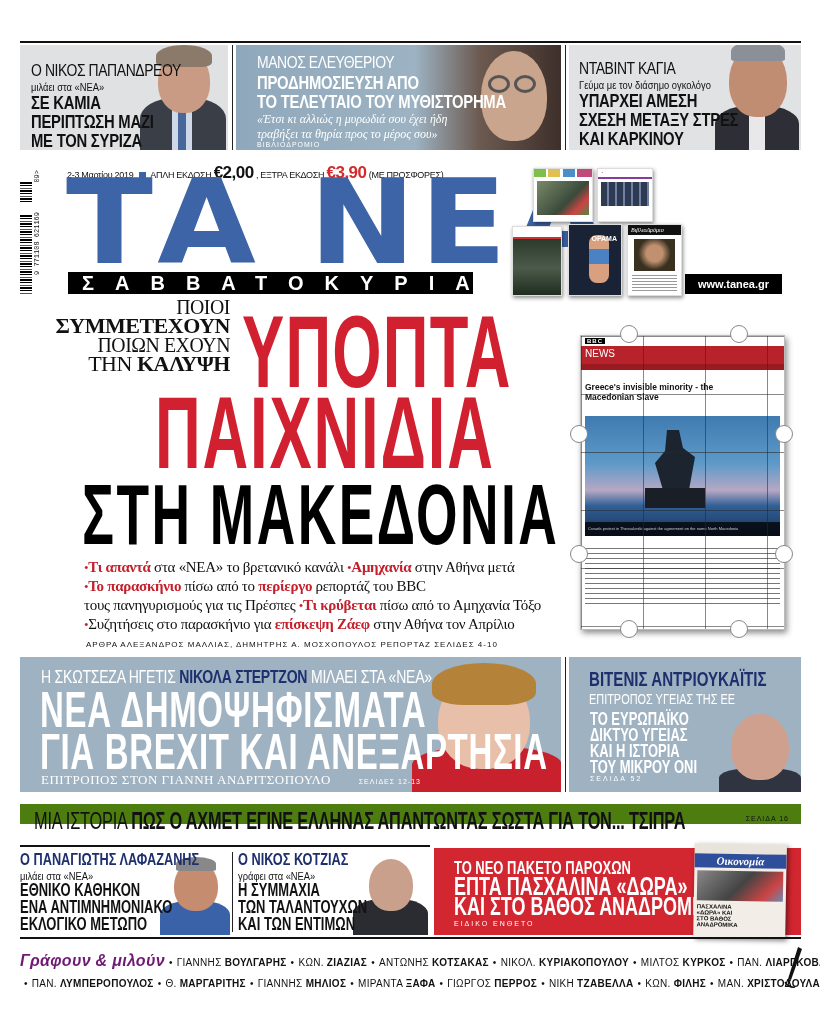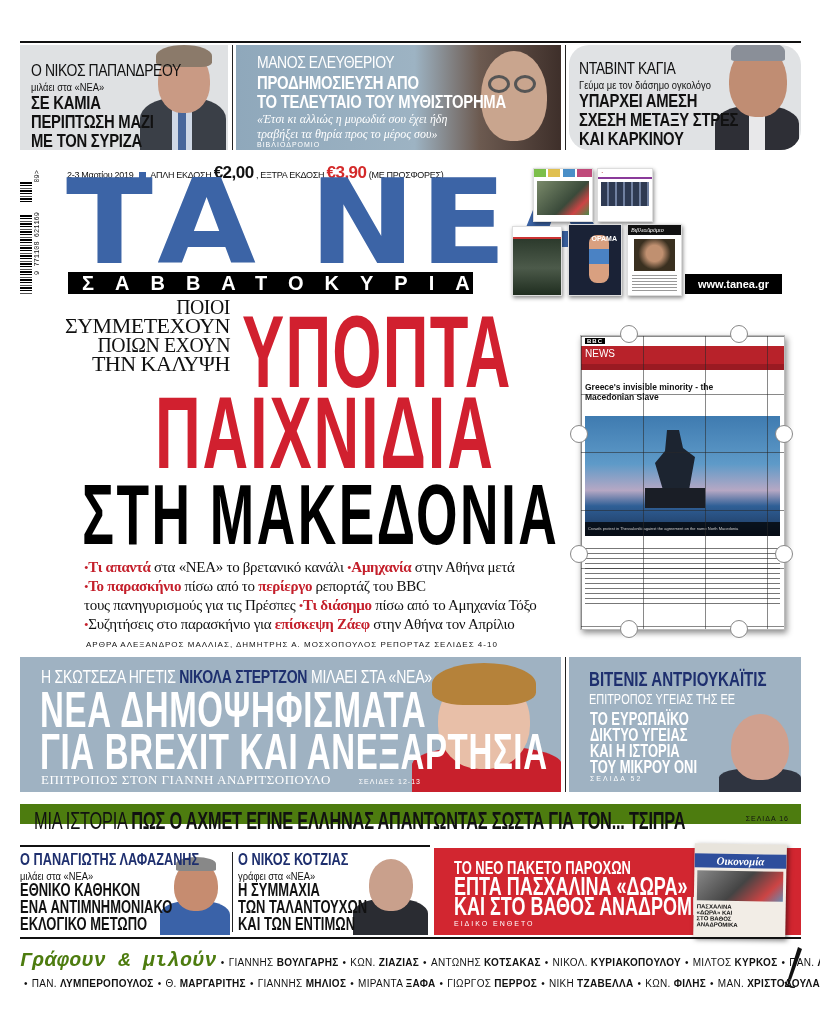--- a/index.html
+++ b/index.html
@@ -6,21 +6,21 @@
   html, body { width: 820px; height: 1021px; background: #ffffff; overflow: hidden; }
   body { position: relative; font-family: "Liberation Sans", sans-serif; color: #111; }
 
   .abs { position: absolute; }
 
   
   .top-rule { left: 20px; top: 41px; width: 781px; height: 2px; background: #111; }
   .teaser { top: 45px; height: 105px; overflow: hidden; }
   .teaser-1 { left: 20px; width: 208px; background: #dfe1e3; }
   .teaser-2 { left: 236px; width: 325px; background: linear-gradient(90deg, #8fa8bb 0%, #9db3c3 55%, #6c5a50 75%, #3e2f2a 100%); }
-  .teaser-3 { left: 569px; width: 232px; background: #e0e2e4; border-radius: 20px; }
+  .teaser-3 { left: 569px; width: 232px; background: #e0e2e4; }
   .vsep { width: 1px; background: #222; }
   .teaser .kicker { font-size: 17px; color: #111; letter-spacing: -0.5px; transform: scaleX(0.82); transform-origin: left; white-space: nowrap; }
   .teaser .sub { font-size: 11px; color: #111; transform: scaleX(0.85); transform-origin: left; white-space: nowrap; }
   .teaser .head { font-size: 19px; font-weight: bold; line-height: 19px; letter-spacing: -0.3px; transform: scaleX(0.78); transform-origin: left; white-space: nowrap; }
   .teaser-2 .kicker, .teaser-2 .head { color: #fff; }
   .teaser-2 .quote { font-family: "Liberation Serif", serif; font-style: italic; font-size: 13px; color: #fff; line-height: 15px; transform: scaleX(0.92); transform-origin: left; white-space: nowrap; }
   .teaser-2 .tag { font-size: 7px; color: #fff; letter-spacing: 1px; }
 
   .portrait { position: absolute; bottom: 0; }
   .portrait .face { position: absolute; border-radius: 50% 50% 45% 45%; }
@@ -38,21 +38,21 @@
 
   .logo { left: 66px; top: 172px; color: #3c64a6; font-weight: bold; font-size: 118px; line-height: 100px; letter-spacing: 4px; transform: scaleX(1.08); transform-origin: left; font-family: "DejaVu Sans", sans-serif; }
   .logo-band { left: 68px; top: 272px; width: 405px; height: 22px; background: #000; color: #fff; font-size: 20px; font-weight: bold; letter-spacing: 21px; padding-left: 14px; line-height: 22px; white-space: nowrap; }
 
   .supplement { position: absolute; background: #fff; box-shadow: 1px 2px 4px rgba(0,0,0,0.45); overflow: hidden; border: 1px solid #ddd; }
   .site-band { left: 685px; top: 274px; width: 97px; height: 20px; background: #000; color: #fff; font-size: 11px; font-weight: bold; line-height: 20px; text-align: center; }
 
   
   .deck { left: 30px; top: 297px; width: 200px; text-align: right; font-family: "Liberation Serif", serif; font-size: 22px; line-height: 19px; letter-spacing: -0.5px; }
   .deck .l1, .deck .l3 { transform: scaleX(0.9); transform-origin: right; }
-  .deck b { font-weight: normal; }
+  .deck b { font-weight: bold; }
 
   .hl-red { color: #d1202f; font-weight: bold; font-family: "Liberation Sans", sans-serif; line-height: 82px; transform: scaleX(0.62); transform-origin: left top; white-space: nowrap; }
   .hl-1 { left: 242px; top: 311px; font-size: 102px; letter-spacing: 2px; }
   .hl-2 { left: 155px; top: 392px; font-size: 102px; letter-spacing: 3px; }
   .hl-3 { left: 82px; top: 478px; font-size: 86px; color: #000; font-weight: bold; line-height: 72px; transform: scaleX(0.62); transform-origin: left top; white-space: nowrap; letter-spacing: 4px; }
 
   .bullets { left: 84px; top: 558px; font-family: "Liberation Serif", serif; font-size: 15px; line-height: 19px; white-space: nowrap; letter-spacing: -0.3px; }
   .bullets .r { color: #c41f2b; font-weight: bold; }
   .bullets .dot { color: #c41f2b; font-size: 13px; }
   .byline { left: 86px; top: 640px; font-size: 8px; letter-spacing: 1px; white-space: nowrap; }
@@ -91,21 +91,21 @@
   .bot-box .head { font-size: 18px; font-weight: bold; line-height: 17px; transform: scaleX(0.72); transform-origin: left; white-space: nowrap; }
 
   .red-box { left: 434px; top: 848px; width: 367px; height: 87px; background: #d22630; overflow: visible; }
   .red-box .l1 { position: absolute; left: 20px; top: 10px; font-size: 18px; color: #fff; font-weight: bold; transform: scaleX(0.72); transform-origin: left; white-space: nowrap; }
   .red-box .l2 { position: absolute; left: 20px; top: 28px; font-size: 25px; color: #fff; font-weight: bold; line-height: 20px; transform: scaleX(0.72); transform-origin: left; white-space: nowrap; }
   .red-box .pg { position: absolute; left: 20px; top: 72px; font-size: 7px; color: #fff; letter-spacing: 2px; }
   .oik { position: absolute; left: 260px; top: -4px; width: 92px; height: 94px; background: #f2ede6; box-shadow: 2px 2px 5px rgba(0,0,0,0.5); transform: rotate(1deg); overflow: hidden; }
 
   
   .footer { left: 20px; top: 950px; font-size: 10px; line-height: 21px; white-space: nowrap; letter-spacing: 0.3px; }
-  .footer .lead { font-family: Liberation Mono, monospace; font-style: italic; font-weight: bold; color: #4d7c0f; font-size: 20px; }
+  .footer .lead { font-family: Liberation Sans, sans-serif; font-style: italic; font-weight: bold; color: #701a75; font-size: 16px; }
   .footer b { font-weight: bold; }
   .footer .sep { margin: 0 4px; }
   .pen { left: 783px; top: 946px; width: 20px; height: 42px; }
 </style>
 </head>
 <body>
 
 <div class="abs top-rule"></div>
 
 <div class="abs teaser teaser-1">
@@ -213,21 +213,21 @@
   <div><span>ΤΗΝ </span><b>ΚΑΛΥΨΗ</b></div>
 </div>
 
 <div class="abs hl-red hl-1">ΥΠΟΠΤΑ</div>
 <div class="abs hl-red hl-2">ΠΑΙΧΝΙΔΙΑ</div>
 <div class="abs hl-3">ΣΤΗ ΜΑΚΕΔΟΝΙΑ</div>
 
 <div class="abs bullets">
   <div><span class="dot">•</span><span class="r">Τι απαντά</span><span> στα «ΝΕΑ» το βρετανικό κανάλι </span><span class="dot">•</span><span class="r">Αμηχανία</span><span> στην Αθήνα μετά</span></div>
   <div><span class="dot">•</span><span class="r">Το παρασκήνιο</span><span> πίσω από το </span><span class="r">περίεργο</span><span> ρεπορτάζ του BBC</span></div>
-  <div><span>τους πανηγυρισμούς για τις Πρέσπες </span><span class="dot">•</span><span class="r">Τι διάσημο</span><span> πίσω από το Αμηχανία Τόξο</span></div>
+  <div><span>τους πανηγυρισμούς για τις Πρέσπες </span><span class="dot">•</span><span class="r">Τι κρύβεται</span><span> πίσω από το Αμηχανία Τόξο</span></div>
   <div><span class="dot">•</span><span>Συζητήσεις στο παρασκήνιο για </span><span class="r">επίσκεψη Ζάεφ</span><span> στην Αθήνα τον Απρίλιο</span></div>
 </div>
 <div class="abs byline">ΑΡΘΡΑ ΑΛΕΞΑΝΔΡΟΣ ΜΑΛΛΙΑΣ, ΔΗΜΗΤΡΗΣ Α. ΜΟΣΧΟΠΟΥΛΟΣ ΡΕΠΟΡΤΑΖ ΣΕΛΙΔΕΣ 4-10</div>
 
 <div class="abs puzzle">
   <div class="puz-page">
     <div style="height:10px;background:#fff;display:flex;align-items:center;padding-left:4px;">
       <span style="background:#000;color:#fff;font-size:6px;font-weight:bold;padding:0 2px;letter-spacing:1px;">BBC</span>
     </div>
     <div style="height:18px;background:#b8222a;color:#fff;font-size:10px;padding-left:4px;line-height:16px;">NEWS</div>

